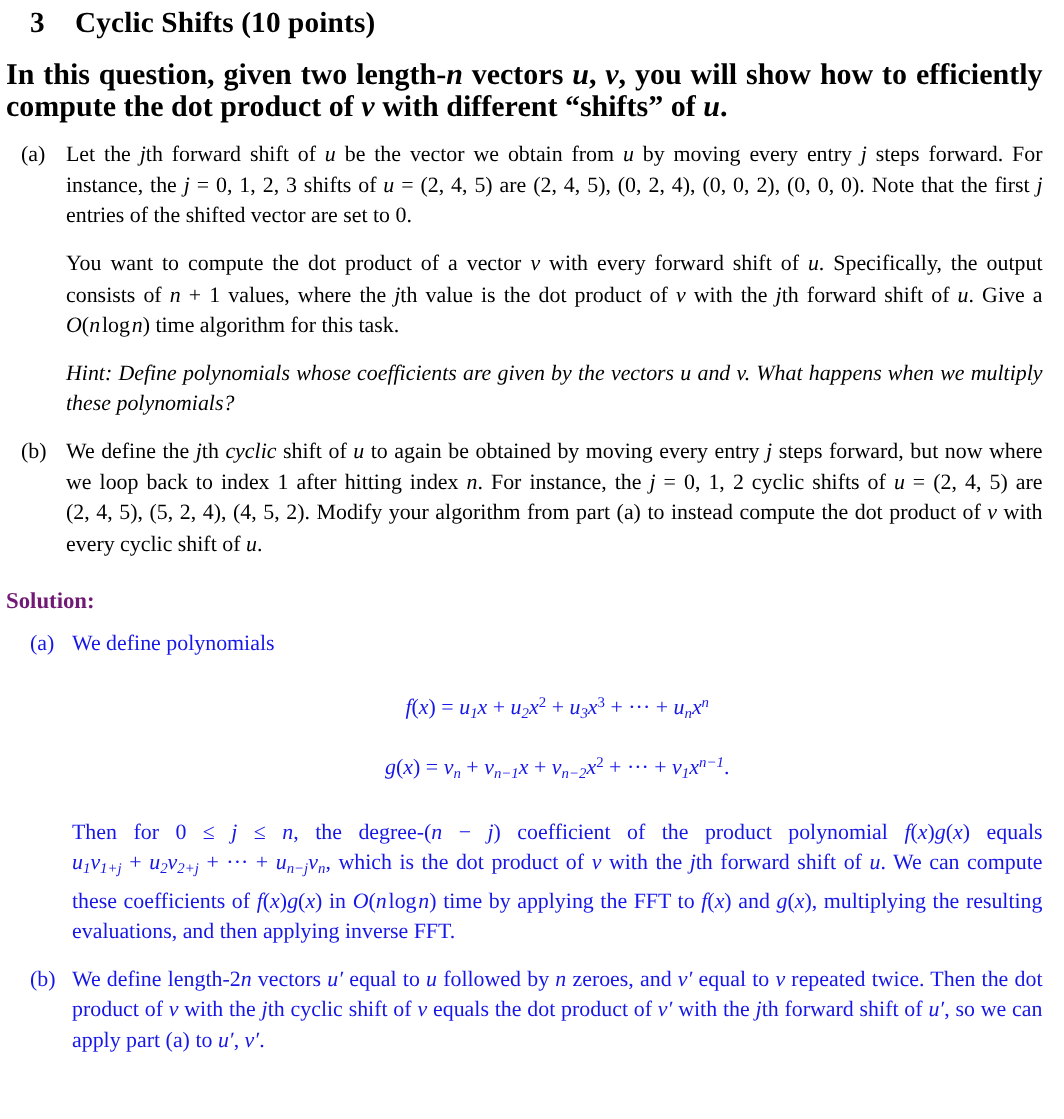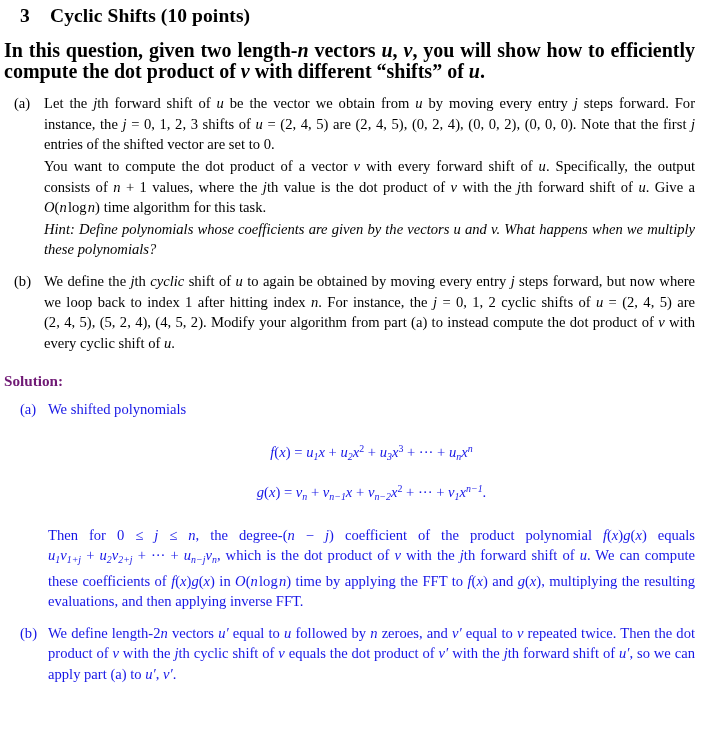--- a/index.html
+++ b/index.html
@@ -57,21 +57,21 @@
     position: absolute;
     left: 14px;
     top: 0;
     width: 28px;
     text-align: left;
   }
   .sub-par {
     text-align: justify;
     margin: 0;
   }
-  .sub-par + .sub-par { margin-top: 1px; }
+  .sub-par + .sub-par { margin-top: 11px; }
   .hint { font-style: italic; }
 
   
   .solution-head {
     color: #701a75;
     font-weight: bold;
     font-size: 15.2px;
     margin: 19px 0 0 4px;
   }
   ol.slist {
@@ -150,21 +150,21 @@
     </li>
 
   </ol>
 
   <div class="solution-head">Solution:</div>
 
   <ol class="slist">
 
     <li>
       <span class="lbl">(a)</span>
-      <p class="sub-par">We shifted polynomials</p>
+      <p class="sub-par">We define polynomials</p>
 
       <div class="eqblock">
         <span class="eqline"><i class="v">f</i>(<i class="v">x</i>) <span class="op">=</span> <i class="v">u</i><sub>1</sub><i class="v">x</i> <span class="op">+</span> <i class="v">u</i><sub>2</sub><i class="v">x</i><sup class="up">2</sup> <span class="op">+</span> <i class="v">u</i><sub>3</sub><i class="v">x</i><sup class="up">3</sup> <span class="op">+</span> ··· <span class="op">+</span> <i class="v">u</i><sub>n</sub><i class="v">x</i><sup>n</sup></span>
         <span class="eqline"><i class="v">g</i>(<i class="v">x</i>) <span class="op">=</span> <i class="v">v</i><sub>n</sub> <span class="op">+</span> <i class="v">v</i><sub>n−1</sub><i class="v">x</i> <span class="op">+</span> <i class="v">v</i><sub>n−2</sub><i class="v">x</i><sup class="up">2</sup> <span class="op">+</span> ··· <span class="op">+</span> <i class="v">v</i><sub>1</sub><i class="v">x</i><sup>n−1</sup>.</span>
       </div>
 
       <p class="sub-par">Then for <span class="nw">0 ≤ <i class="v">j</i> ≤ <i class="v">n</i></span>, the degree-(<i class="v">n</i> − <i class="v">j</i>) coefficient of the product polynomial <span class="nw"><i class="v">f</i>(<i class="v">x</i>)<i class="v">g</i>(<i class="v">x</i>)</span> equals <span class="nw"><i class="v">u</i><sub>1</sub><i class="v">v</i><sub>1+j</sub> <span class="op">+</span> <i class="v">u</i><sub>2</sub><i class="v">v</i><sub>2+j</sub> <span class="op">+</span> ··· <span class="op">+</span> <i class="v">u</i><sub>n−j</sub><i class="v">v</i><sub>n</sub></span>, which is the dot product of <i class="v">v</i> with the <i class="v">j</i>th forward shift of <i class="v">u</i>. We can compute these coefficients of <span class="nw"><i class="v">f</i>(<i class="v">x</i>)<i class="v">g</i>(<i class="v">x</i>)</span> in <span class="nw"><i class="v">O</i>(<i class="v">n</i> log <i class="v">n</i>)</span> time by applying the FFT to <span class="nw"><i class="v">f</i>(<i class="v">x</i>)</span> and <span class="nw"><i class="v">g</i>(<i class="v">x</i>)</span>, multiplying the resulting evaluations, and then applying inverse FFT.</p>
     </li>
 
     <li>

